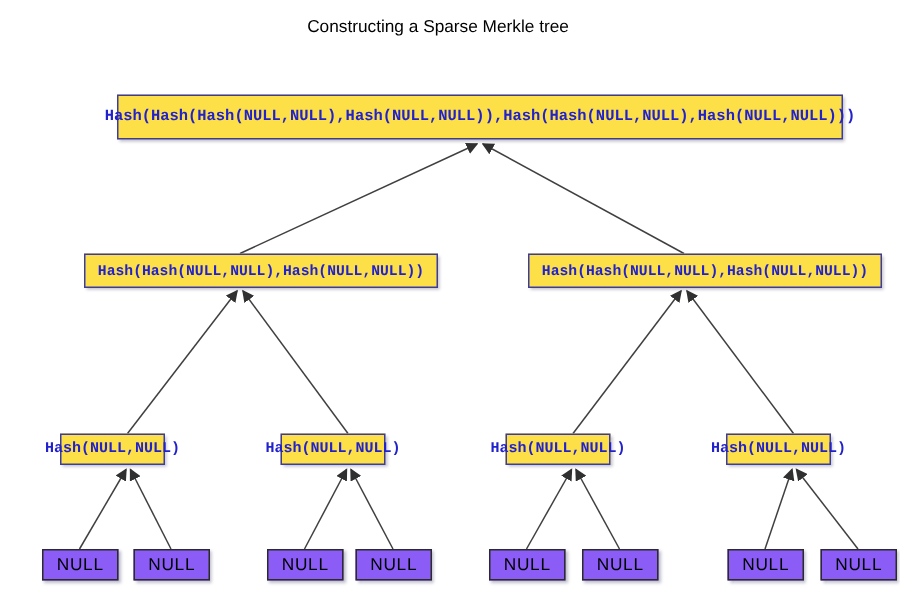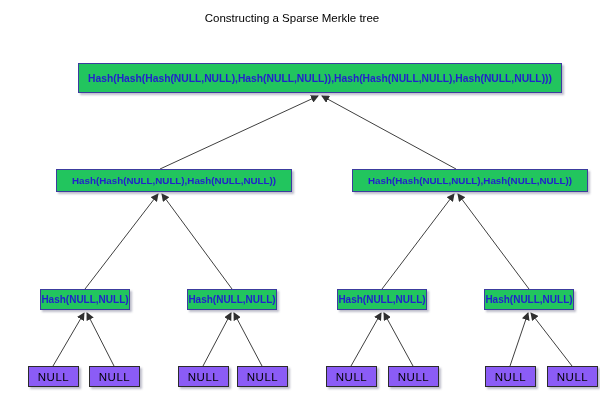--- a/index.html
+++ b/index.html
@@ -20,30 +20,31 @@
   }
   svg.edges { position: absolute; left: 0; top: 0; }
   .node {
     position: absolute;
     box-sizing: border-box;
     display: flex; align-items: center; justify-content: center;
     white-space: nowrap;
     box-shadow: 1.5px 1.5px 2px rgba(110,110,140,0.45);
   }
   .hash {
-    background: #22c55e;
+    background: #fde047;
     border: 1px solid #3c3c9e;
     color: #2222cc;
     font-weight: bold;
+    font-family: Liberation Mono, monospace;
   }
   .root-node { left: 78px; top: 63px; width: 484px; height: 30px; font-size: 10.3px; }
   .l2 { top: 169px; width: 236px; height: 23px; font-size: 9.8px; }
   .l2-0 { left: 56px; }
   .l2-1 { left: 352px; }
-  .l3 { top: 289px; width: 90px; height: 21px; font-size: 10px; }
+  .l3 { top: 289px; width: 70px; height: 21px; font-size: 10px; }
   .l3-0 { left: 40px; }
   .l3-1 { left: 187px; }
   .l3-2 { left: 337px; }
   .l3-3 { left: 484px; }
   .leaf {
     background: #8b5cf6;
     border: 1px solid #2b2b2b;
     color: #000000;
     top: 366px; width: 51px; height: 21px;
     font-size: 11.5px; letter-spacing: 0.5px;

